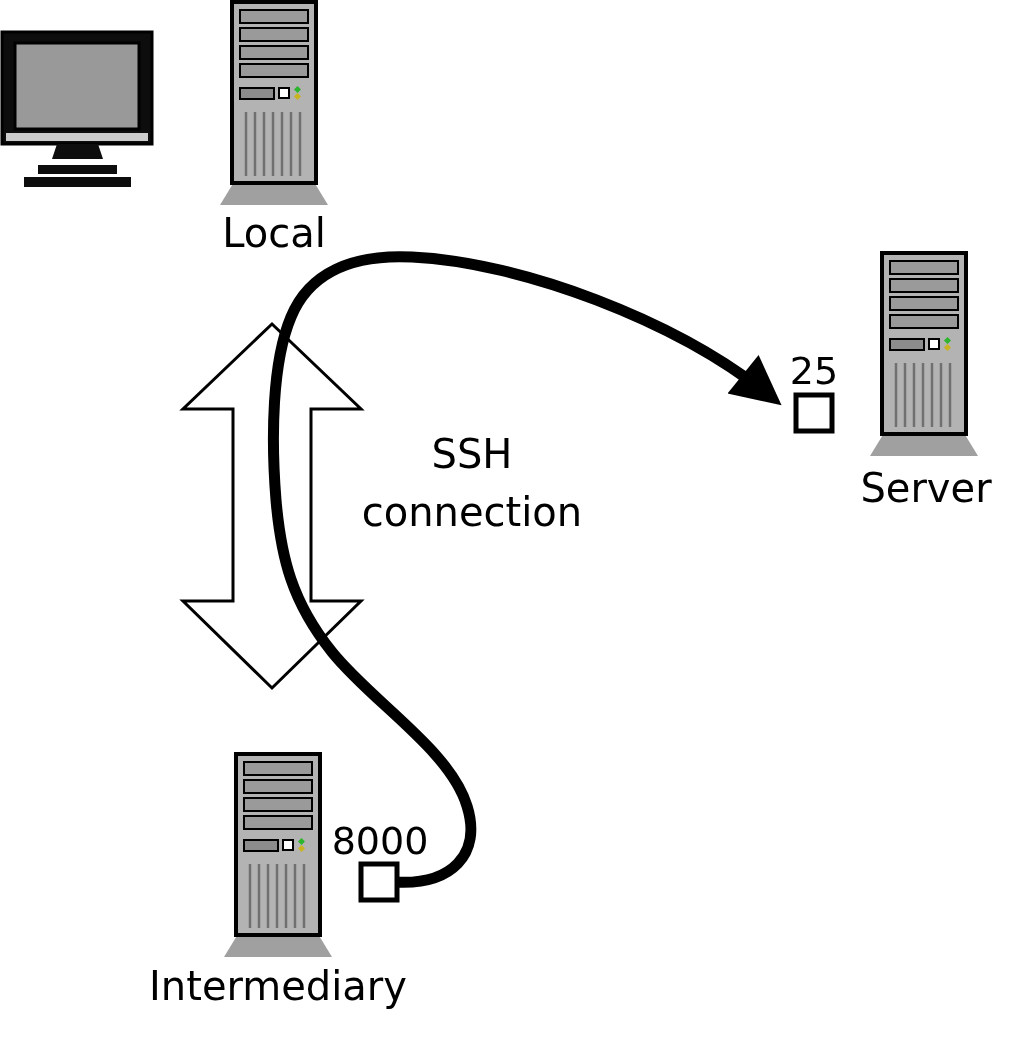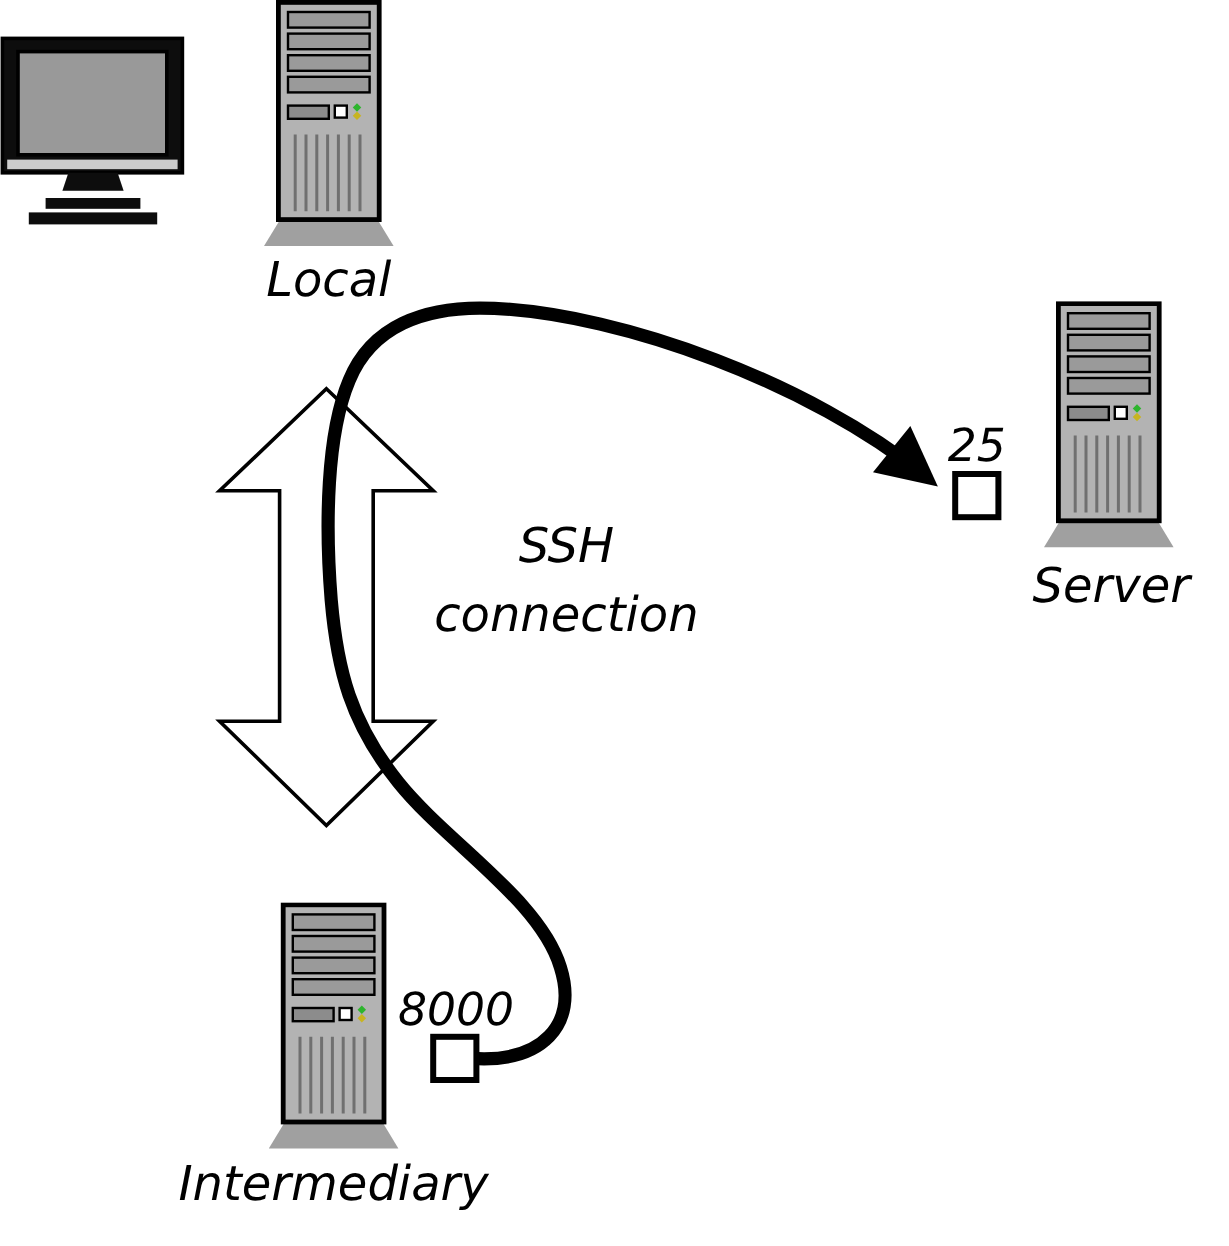--- a/index.html
+++ b/index.html
@@ -6,21 +6,20 @@
     margin: 0;
     padding: 0;
     background: #ffffff;
   }
   .canvas {
     position: relative;
     width: 1024px;
     height: 1038px;
     background: #ffffff;
     overflow: hidden;
-    font-style: italic;
   }
   svg {
     display: block;
   }
   text {
     font-family: "DejaVu Sans", "Liberation Sans", sans-serif;
     fill: #000000;
   }
   .node-label { font-size: 40px; }
   .port-label { font-size: 38px; }

